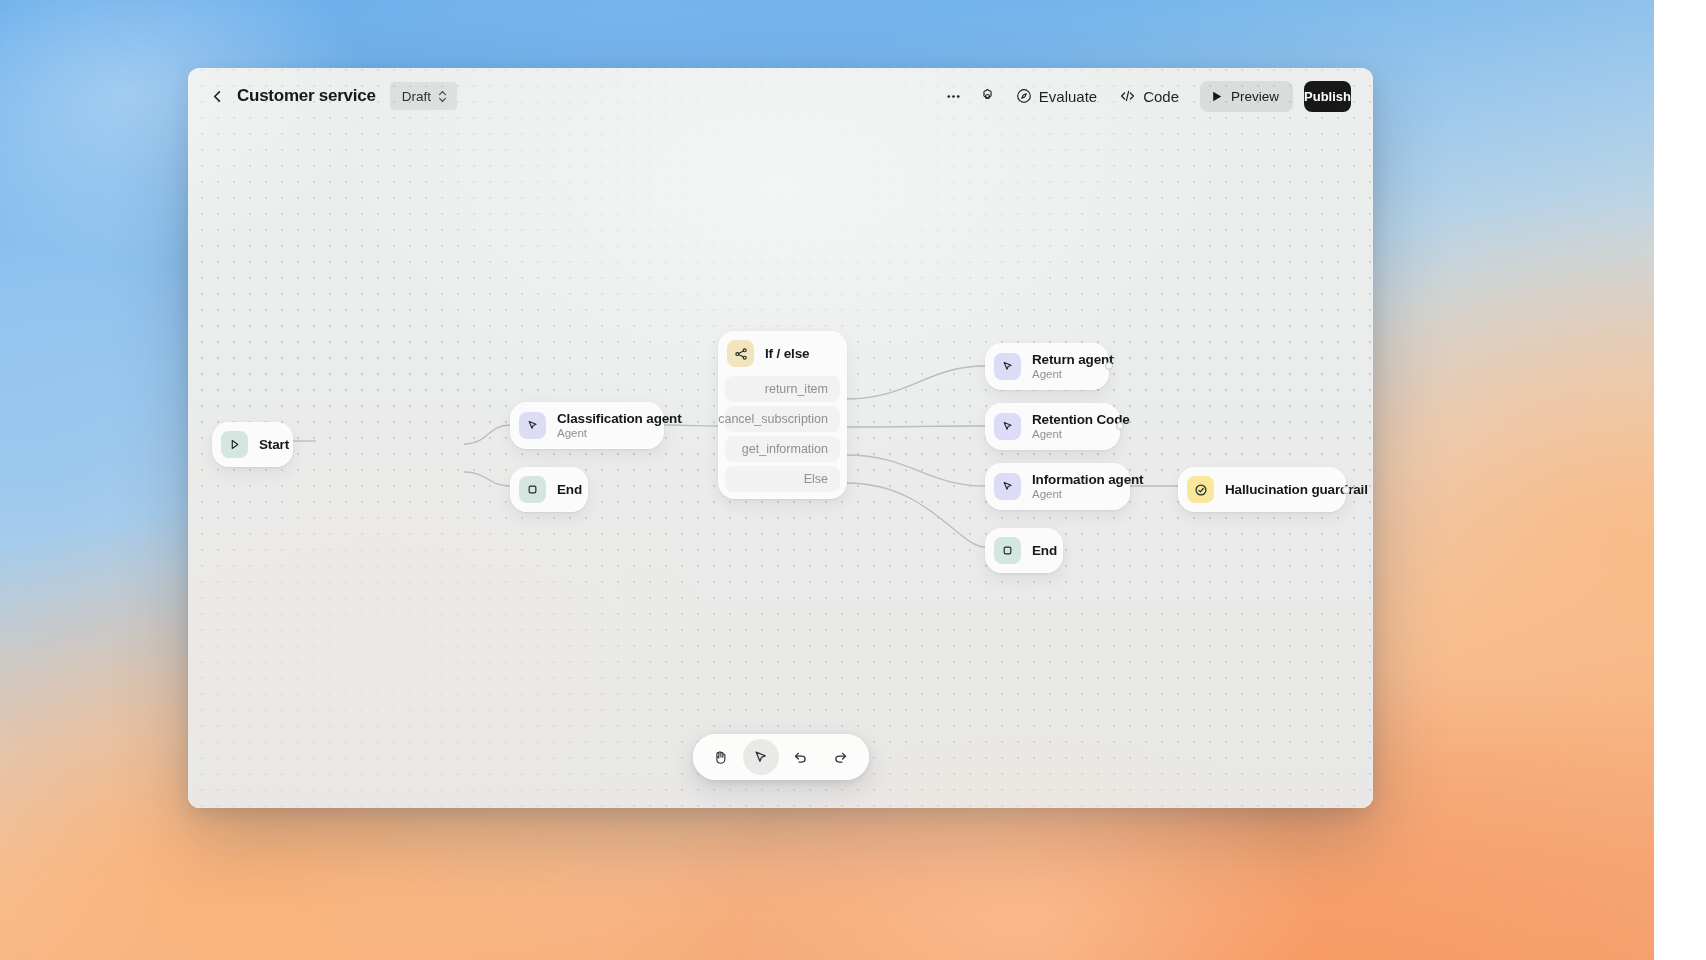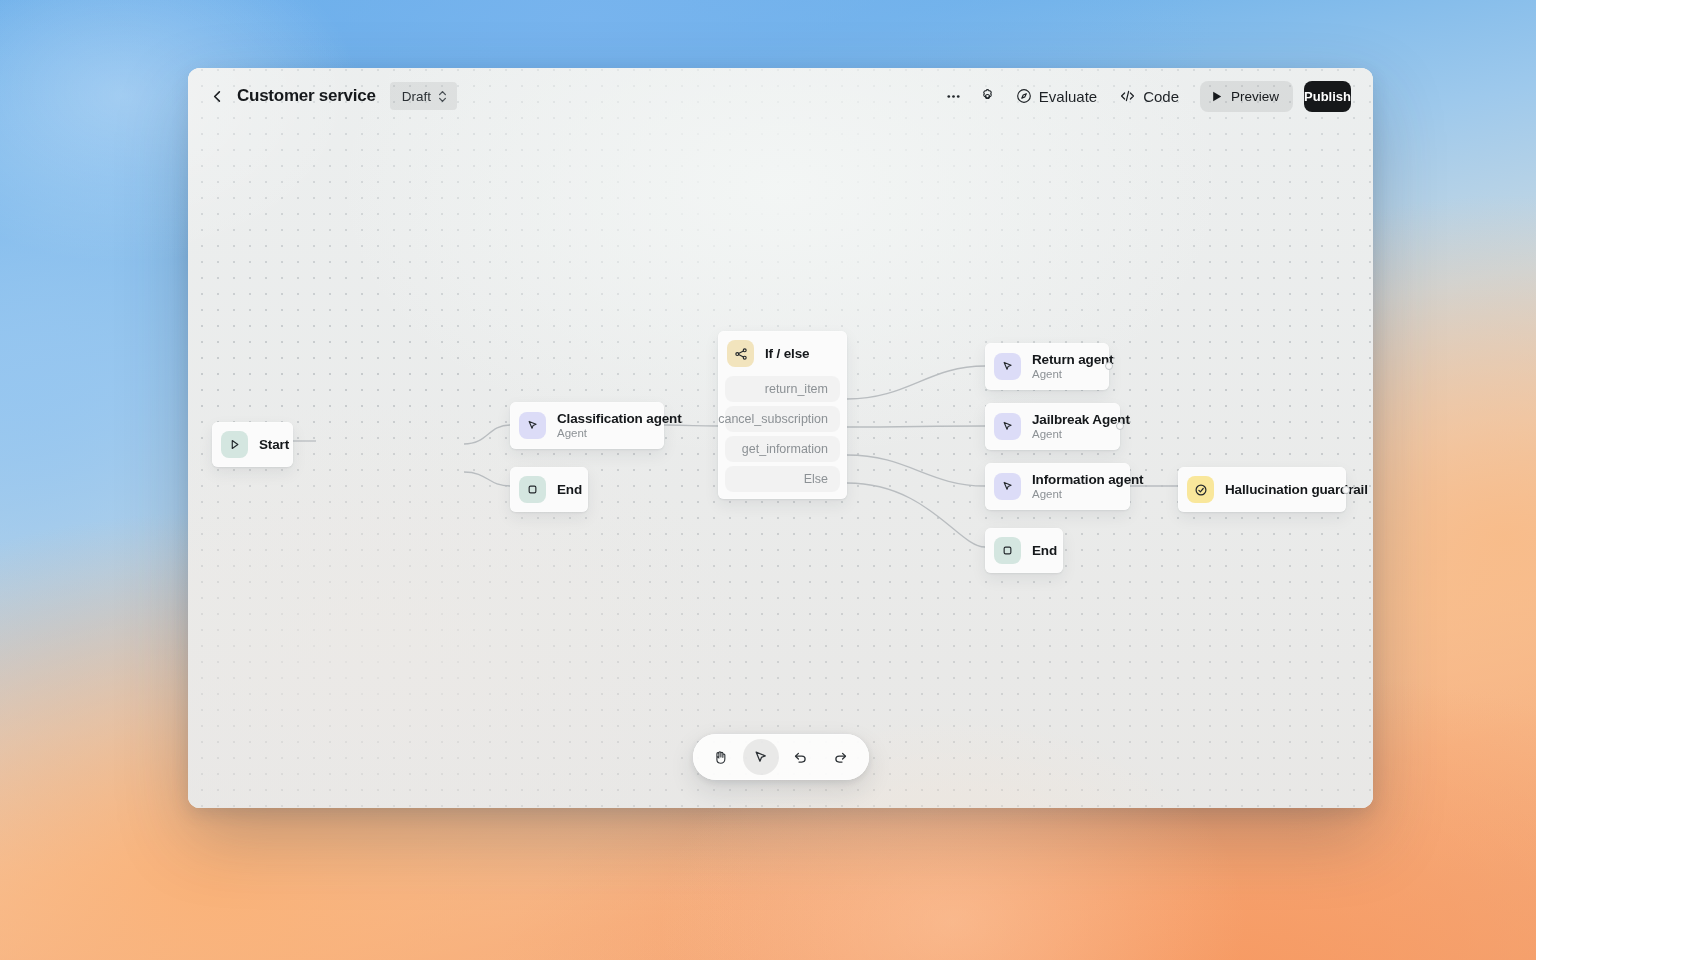--- a/index.html
+++ b/index.html
@@ -7,21 +7,21 @@
   html, body {
     width: 1706px;
     height: 960px;
     overflow: hidden;
     font-family: "Liberation Sans", sans-serif;
   }
 
   
   #desktop {
     position: relative;
-    width: 1536px;
+    width: 1654px;
     height: 960px;
     background:
       radial-gradient(ellipse 900px 600px at 14% 92%, rgba(250,178,120,0.95) 0%, rgba(250,178,120,0) 62%),
       radial-gradient(ellipse 1100px 520px at 78% 104%, rgba(247,152,96,0.95) 0%, rgba(247,152,96,0) 64%),
       radial-gradient(ellipse 700px 520px at 98% 56%, rgba(249,186,133,0.85) 0%, rgba(249,186,133,0) 66%),
       radial-gradient(ellipse 620px 700px at 2% 40%, rgba(150,198,240,0.9) 0%, rgba(150,198,240,0) 70%),
       radial-gradient(ellipse 900px 460px at 38% 2%, rgba(120,180,238,0.95) 0%, rgba(120,180,238,0) 70%),
       linear-gradient(168deg,
         #5fa8e8 0%,
         #6fb2ea 16%,
@@ -200,21 +200,21 @@
   .edge {
     fill: none;
     stroke: #b9bdc0;
     stroke-width: 1.3px;
   }
 
   
   .node {
     position: absolute;
     background: #fbfbfb;
-    border-radius: 6px;
+    border-radius: 17px;
     box-shadow:
       0 1px 2px rgba(30,40,50,0.08),
       0 6px 16px rgba(30,40,50,0.07),
       0 0 0 0.5px rgba(255,255,255,0.8) inset;
     cursor: grab;
     z-index: 12;
   }
   .node-head {
     display: flex;
     align-items: center;
@@ -486,21 +486,21 @@
       </div>
 
       <div class="node" style="left:797px; top:335px; width:135px;">
         <div class="node-head">
           <div class="node-icon icon-lav">
             <svg width="13" height="13" viewBox="0 0 14 14" fill="none">
               <path d="M3.4 2.6l7.4 3.1-3.1 1.2-1.2 3.1-3.1-7.4z" stroke="#23282c" stroke-width="1.2" stroke-linejoin="round"></path>
             </svg>
           </div>
           <div class="node-titles">
-            <div class="node-title">Jailbreak Agent</div>
+            <div class="node-title">Retention Code</div>
             <div class="node-sub">Agent</div>
           </div>
         </div>
         <div class="port" style="right:-4px; top:19px;"></div>
       </div>
 
       <div class="node" style="left:797px; top:395px; width:145px;">
         <div class="node-head">
           <div class="node-icon icon-lav">
             <svg width="13" height="13" viewBox="0 0 14 14" fill="none">

